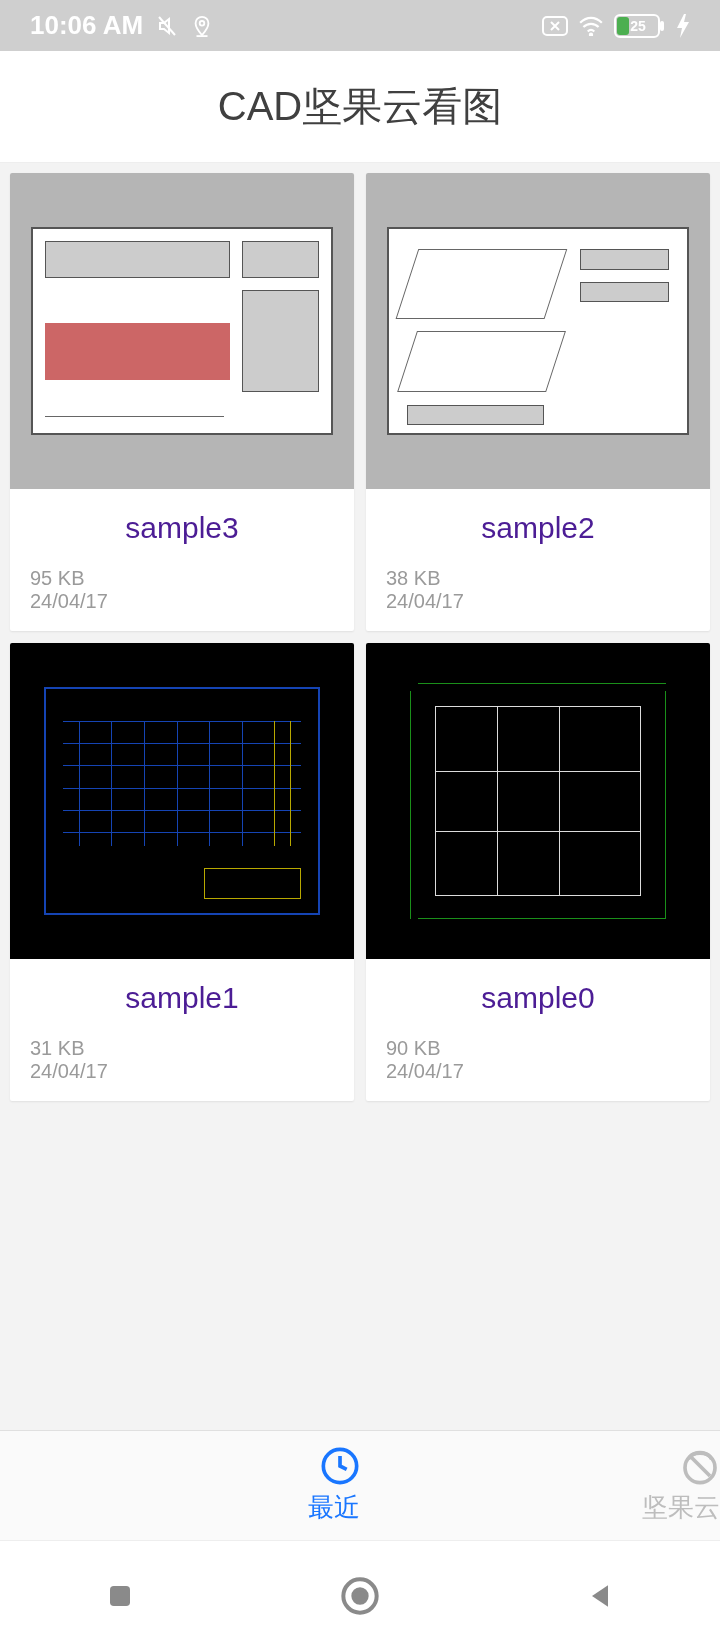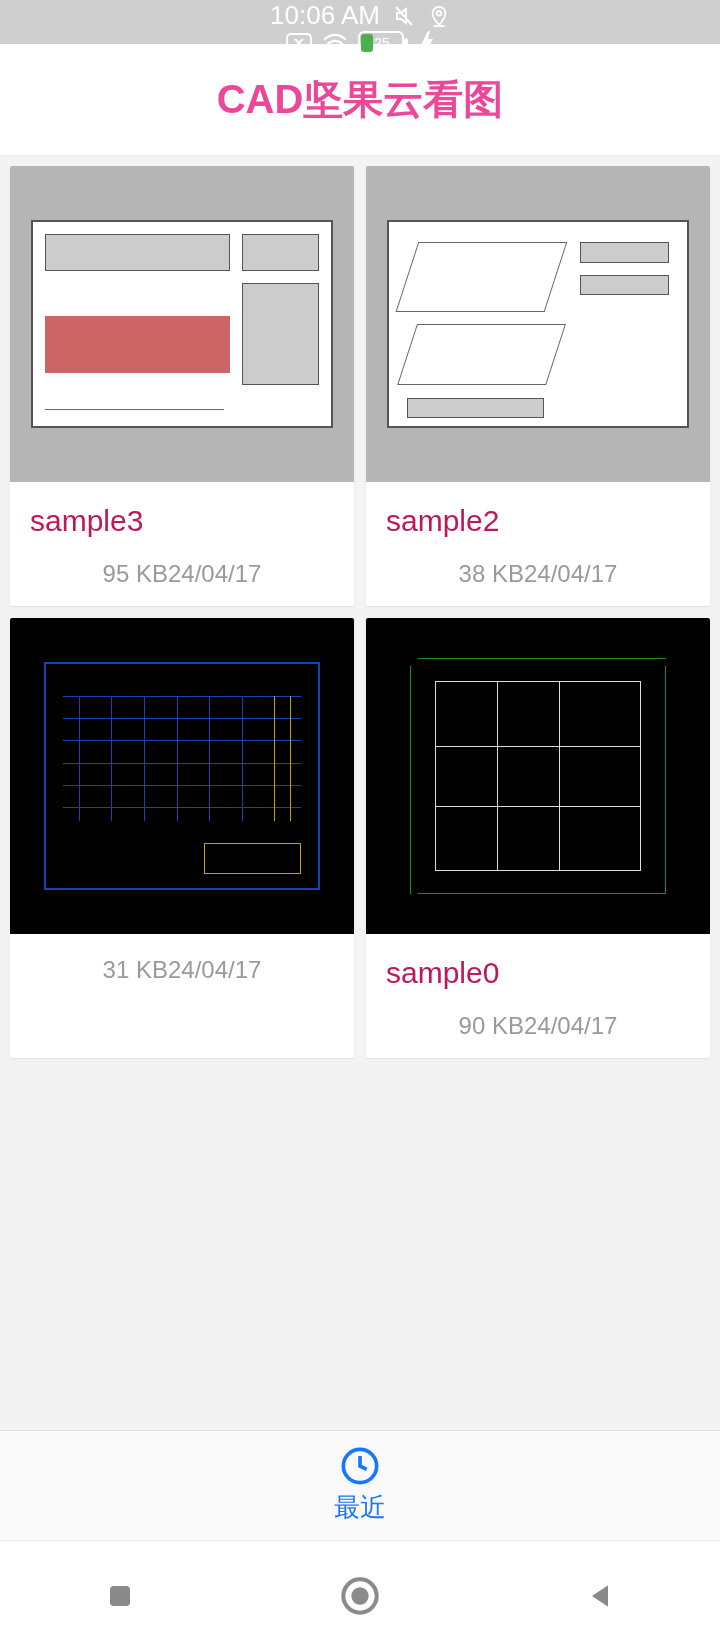--- a/index.html
+++ b/index.html
@@ -1,28 +1,28 @@
 <!DOCTYPE html>
 <html><head>
 <meta charset="utf-8">
 <style>
   * { box-sizing: border-box; margin: 0; padding: 0; }
   html, body { width: 720px; height: 1650px; font-family: -apple-system, "Helvetica Neue", Arial, sans-serif; background: #f3f3f3; overflow: hidden; }
   .status-bar {
-    height: 44px; background: #cfcfcf; color: #fff;
+    height: 51px; background: #cfcfcf; color: #fff;
     display: flex; align-items: center; justify-content: space-between;
-    padding: 0 30px; font-size: 26px; font-weight: 400; flex-direction: column;
+    padding: 0 30px; font-size: 26px; font-weight: 700;
   }
   .status-left { display: flex; align-items: center; gap: 12px; }
   .status-right { display: flex; align-items: center; gap: 10px; }
   .header {
     height: 112px; background: #fff; display: flex; align-items: center; justify-content: center;
     border-bottom: 1px solid #eee;
   }
-  .header-title { font-size: 40px; font-weight: 700; color: #ec4899; }
+  .header-title { font-size: 40px; font-weight: 400; color: #404040; }
   .content {
     padding: 10px; display: grid; grid-template-columns: 1fr 1fr; gap: 12px;
     background: #f3f3f3;
   }
   .card {
     background: #fff; border-radius: 2px; overflow: hidden;
     box-shadow: 0 1px 2px rgba(0,0,0,0.08);
     display: flex; flex-direction: column;
   }
   .thumb { height: 316px; display:flex; align-items:center; justify-content:center; position:relative; }
@@ -34,28 +34,28 @@
   .sheet .ln { position:absolute; background:#666; }
   .sheet .blk { position:absolute; background:#ccc; border:1px solid #555; }
   .dark-box { width: 80%; height: 72%; border:2px solid #1544b4; position:relative; }
   .dark-box .hline { position:absolute; height:1px; background:#1544b4; left:6%; right:6%; }
   .dark-box .vline { position:absolute; width:1px; background:#1544b4; top:14%; bottom:30%; }
   .dark-box .yline { position:absolute; width:1px; background:#b8a800; top:14%; bottom:30%; }
   .floorplan { width: 60%; height: 60%; position:relative; }
   .fp-line { position:absolute; background:#dcdcdc; }
   .fp-grn  { position:absolute; background:#1a8f1a; }
   .meta { padding: 22px 20px 18px 20px; }
-  .fname { font-size: 30px; color:#be185d; margin-bottom: 22px; }
-  .row2 { display:flex; justify-content:center; font-size:24px; color:#9a9a9a; }
+  .fname { font-size: 30px; color:#4c1d95; margin-bottom: 22px; text-align: center; }
+  .row2 { display:flex; justify-content:flex-end; font-size:20px; color:#9a9a9a;flex-direction:column; }
   .bottom-nav {
     position:absolute; bottom:110px; left:0; right:0; height:110px;
     background:#fafafa; border-top:1px solid #e0e0e0;
     display:flex;
   }
-  .nav-item { flex:1; display:flex; flex-direction:column; align-items:center; justify-content:center; gap:4px; color:#bdbdbd; }
+  .nav-item { flex:1; display:flex; flex-direction:column; align-items:flex-end; justify-content:center; gap:4px; color:#bdbdbd; }
   .nav-item.active { color:#1976ff; }
   .nav-label { font-size:26px; }
   .sys-nav {
     position:absolute; bottom:0; left:0; right:0; height:110px;
     background:#fff; border-top:1px solid #eee;
     display:flex; align-items:center; justify-content:space-around;
   }
   .sys-btn { width:44px; height:44px; display:flex; align-items:center; justify-content:center; }
   svg { display:block; }
 </style>
@@ -169,20 +169,21 @@
         <div class="vline" style="left:36%"></div>
         <div class="vline" style="left:48%"></div>
         <div class="vline" style="left:60%"></div>
         <div class="vline" style="left:72%"></div>
         <div class="yline" style="left:84%"></div>
         <div class="yline" style="left:90%"></div>
         <div style="position:absolute;right:6%;bottom:6%;width:36%;height:14%;border:1px solid #b8a800;"></div>
       </div>
     </div>
     <div class="meta">
+      <div class="fname">sample1</div>
       <div class="row2">
         <span>31 KB</span>
         <span>24/04/17</span>
       </div>
     </div>
   </div>
 
   <div class="card">
     <div class="thumb black">
       <div class="floorplan">
@@ -214,20 +215,30 @@
 <div class="bottom-nav">
   <div class="nav-item active">
     <span>
       <svg width="40" height="40" viewBox="0 0 24 24" fill="none" stroke="#1976ff" stroke-width="2.2">
         <circle cx="12" cy="12" r="10"></circle>
           <path d="M12 6v6l4 2"></path>
       </svg>
     </span>
     <span class="nav-label">最近</span>
   </div>
+  <div class="nav-item">
+    <span>
+      <svg width="40" height="40" viewBox="0 0 24 24" fill="none" stroke="#bdbdbd" stroke-width="2.2">
+        <circle cx="12" cy="13" r="9"></circle>
+          <path d="M5 8c2-5 12-5 14 0"></path>
+          <line x1="6" y1="6" x2="18" y2="18"></line>
+      </svg>
+    </span>
+    <span class="nav-label">坚果云</span>
+  </div>
 </div>
 
 <div class="sys-nav">
   <div class="sys-btn">
     <svg width="30" height="30" viewBox="0 0 24 24">
         <rect x="4" y="4" width="16" height="16" rx="3" fill="#8a8a8a"></rect>
       </svg>
   </div>
   <div class="sys-btn">
     <svg width="40" height="40" viewBox="0 0 24 24" fill="none" stroke="#8a8a8a" stroke-width="2.4">

